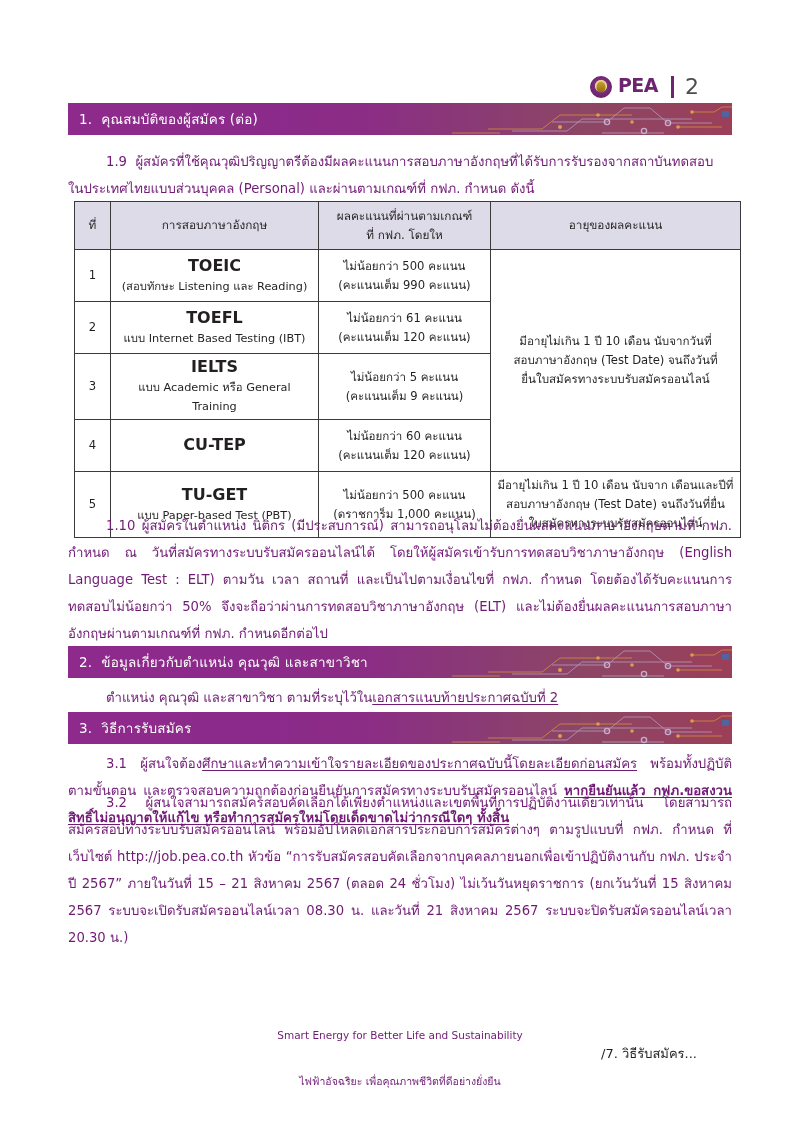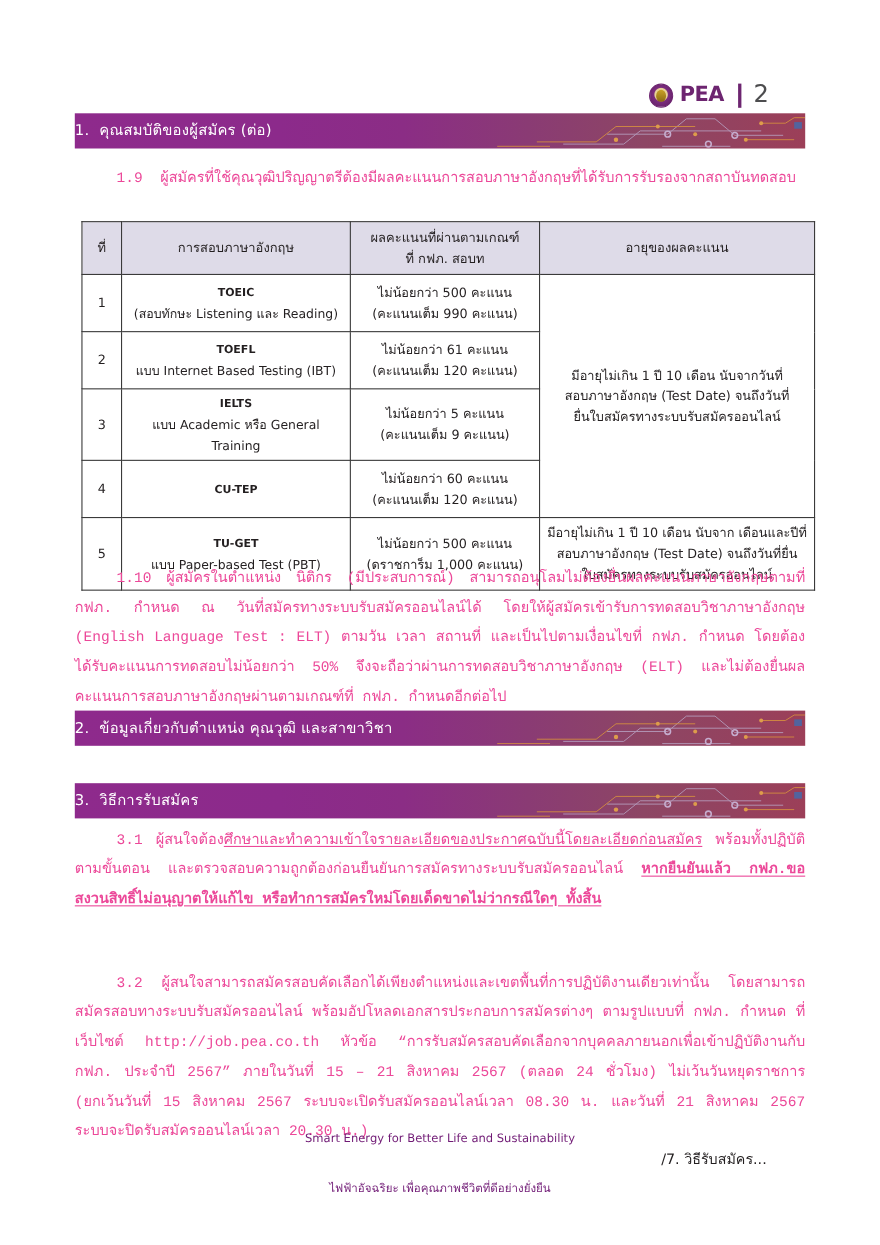--- a/index.html
+++ b/index.html
@@ -104,35 +104,34 @@
     width: 340px;
     height: 32px;
     opacity: 0.95;
   }
   .section-bar .label {
     position: relative;
     z-index: 2;
     color: #ffffff;
     font-size: 13.5px;
     line-height: 32px;
-    padding-left: 0;
+    padding-left: 11px;
     white-space: nowrap;
     letter-spacing: 0.2px;
   }
 
   
   .para {
     position: absolute;
     left: 68px;
     width: 664px;
     font-size: 13.2px;
     line-height: 27px;
-    color: #ec4899;
+    color: #701a75;
     text-align: justify;
-    font-family: Liberation Mono, monospace;
   }
   .indent { display: inline-block; width: 38px; }
   .u { text-decoration: underline; text-underline-offset: 2px; }
   .b { font-weight: bold; }
 
   
   .tbl-wrap {
     position: absolute;
     left: 74px;
     top: 201px;
@@ -153,21 +152,21 @@
     vertical-align: middle;
     font-weight: normal;
     box-sizing: border-box;
   }
   table.scores thead th {
     background: #dedbe8;
     font-size: 11.8px;
     height: 48px;
   }
   table.scores td.num { font-size: 11.6px; }
-  .cell-main { font-weight: bold; font-size: 10px; }
+  .cell-main { font-weight: bold; font-size: 16px; }
   .cell-sub  { font-weight: normal; font-size: 11.3px; }
 
   col.c1 { width: 36px; }
   col.c2 { width: 208px; }
   col.c3 { width: 172px; }
   col.c4 { width: 250px; }
 
   
   .tail-note {
     position: absolute;
@@ -230,37 +229,38 @@
       </g>
       <rect x="330" y="8" width="7" height="6" fill="#3b6fb5" opacity="0.8"></rect>
     </svg>
     <div class="label">
       <span>1.</span>&nbsp;&nbsp;<span>คุณสมบัติของผู้สมัคร (ต่อ)</span>
     </div>
   </div>
 
   <div class="para" style="top:148px;">
     <span class="indent"></span><span>1.9</span>&nbsp;&nbsp;<span>ผู้สมัครที่ใช้คุณวุฒิปริญญาตรีต้องมีผลคะแนนการสอบภาษาอังกฤษที่ได้รับการรับรองจากสถาบันทดสอบ</span><br>
+    <span>ในประเทศไทยแบบส่วนบุคคล (Personal)  และผ่านตามเกณฑ์ที่ กฟภ. กำหนด  ดังนี้</span>
   </div>
 
   <div class="tbl-wrap">
     <table class="scores">
       <colgroup>
           <col class="c1">
           <col class="c2">
           <col class="c3">
           <col class="c4">
         </colgroup>
       <thead>
         <tr>
           <th>ที่</th>
           <th>การสอบภาษาอังกฤษ</th>
           <th>
             <span>ผลคะแนนที่ผ่านตามเกณฑ์</span><br>
-            <span>ที่ กฟภ. สอบท</span>
+            <span>ที่ กฟภ. โดยให</span>
           </th>
           <th>อายุของผลคะแนน</th>
         </tr>
       </thead>
       <tbody>
         <tr style="height:52px;">
           <td class="num">1</td>
           <td>
             <span class="cell-main">TOEIC</span><br>
             <span class="cell-sub">(สอบทักษะ Listening และ Reading)</span>
@@ -359,20 +359,23 @@
           <circle cx="276" cy="20" r="2.6"></circle>
           <circle cx="252" cy="28" r="2.6"></circle>
       </g>
       <rect x="330" y="8" width="7" height="6" fill="#3b6fb5" opacity="0.8"></rect>
     </svg>
     <div class="label">
       <span>2.</span>&nbsp;&nbsp;<span>ข้อมูลเกี่ยวกับตำแหน่ง คุณวุฒิ  และสาขาวิชา</span>
     </div>
   </div>
 
+  <div class="para" style="top:684px;">
+    <span class="indent"></span><span>ตำแหน่ง คุณวุฒิ และสาขาวิชา ตามที่ระบุไว้ใน</span><span class="u">เอกสารแนบท้ายประกาศฉบับที่ 2</span>
+  </div>
 
   <div class="section-bar" style="top:712px;">
     <svg class="circuit" viewBox="0 0 340 32" preserveAspectRatio="none">
       <g fill="none" stroke="#b9a6c6" stroke-width="0.9" opacity="0.85">
         <path d="M160 19 H215 L232 5 H258"></path>
           <path d="M258 5 L276 20 H320"></path>
         <path d="M120 28 H175 L190 16 H248"></path>
           <path d="M248 16 H300"></path>
           <path d="M210 30 H272"></path>
       </g>
@@ -399,21 +402,21 @@
     </svg>
     <div class="label">
       <span>3.</span>&nbsp;&nbsp;<span>วิธีการรับสมัคร</span>
     </div>
   </div>
 
   <div class="para" style="top:750px;">
     <span class="indent"></span><span>3.1</span>&nbsp;<span>ผู้สนใจต้อง</span><span class="u">ศึกษาและทำความเข้าใจรายละเอียดของประกาศฉบับนี้โดยละเอียดก่อนสมัคร</span><span> พร้อมทั้งปฏิบัติตามขั้นตอน และตรวจสอบความถูกต้องก่อนยืนยันการสมัครทางระบบรับสมัครออนไลน์ </span><span class="u b">หากยืนยันแล้ว กฟภ.ขอสงวนสิทธิ์ไม่อนุญาตให้แก้ไข หรือทำการสมัครใหม่โดยเด็ดขาดไม่ว่ากรณีใดๆ ทั้งสิ้น</span>
   </div>
 
-  <div class="para" style="top:880px;">
+  <div class="para" style="top:789px;">
     <span class="indent"></span><span>3.2</span>&nbsp;<span>ผู้สนใจสามารถสมัครสอบคัดเลือกได้เพียงตำแหน่งและเขตพื้นที่การปฏิบัติงานเดียวเท่านั้น โดยสามารถสมัครสอบทางระบบรับสมัครออนไลน์ พร้อมอัปโหลดเอกสารประกอบการสมัครต่างๆ ตามรูปแบบที่ กฟภ. กำหนด ที่เว็บไซต์ http://job.pea.co.th หัวข้อ “การรับสมัครสอบคัดเลือกจากบุคคลภายนอกเพื่อเข้าปฏิบัติงานกับ กฟภ. ประจำปี 2567” ภายในวันที่ 15 – 21 สิงหาคม 2567 (ตลอด 24 ชั่วโมง) ไม่เว้นวันหยุดราชการ (ยกเว้นวันที่ 15 สิงหาคม 2567 ระบบจะเปิดรับสมัครออนไลน์เวลา 08.30 น. และวันที่ 21 สิงหาคม 2567 ระบบจะปิดรับสมัครออนไลน์เวลา 20.30 น.)</span>
   </div>
 
   <div class="tail-note">/7. วิธีรับสมัคร...</div>
 
   <div class="footer" style="top:1073px;">
     <div class="th">ไฟฟ้าอัจฉริยะ  เพื่อคุณภาพชีวิตที่ดีอย่างยั่งยืน</div>
   </div>
   <div class="footer" style="top:1027px;">
     <div class="en">Smart Energy for Better Life and Sustainability</div>

